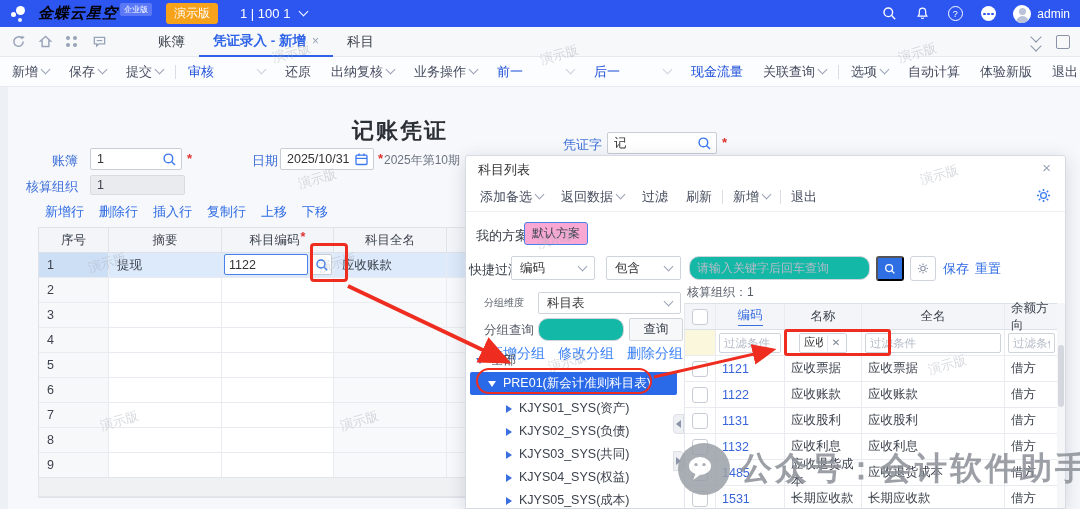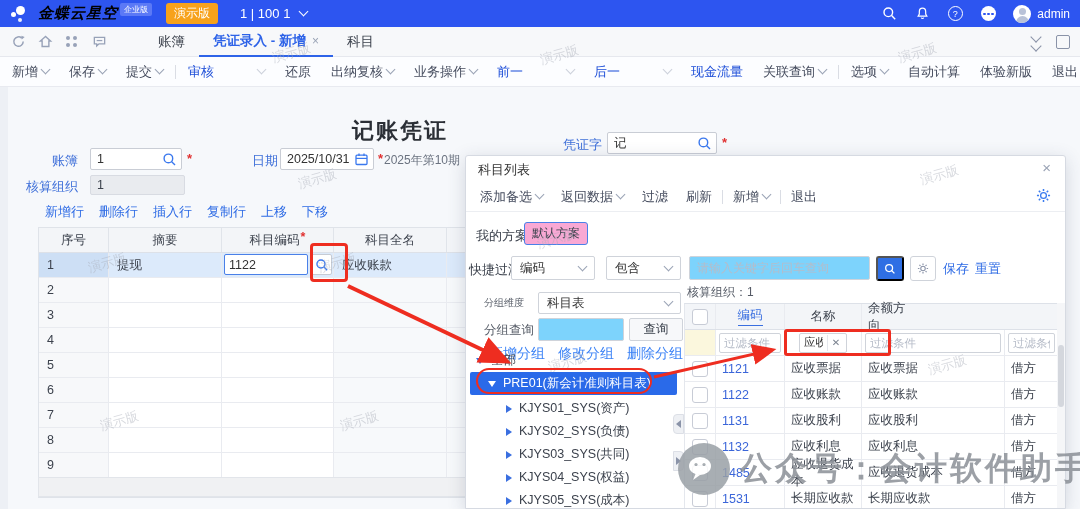--- a/index.html
+++ b/index.html
@@ -88,21 +88,21 @@
   
   .popup{position:absolute;left:465px;top:155px;width:601px;height:354px;background:#fff;border:1px solid #d6dae2;border-radius:3px 3px 0 0;box-shadow:0 4px 18px rgba(50,60,90,.18);box-sizing:border-box;overflow:hidden;z-index:30;}
   .pp-title{position:absolute;left:12px;top:5px;font-size:13px;color:#333;}
   .pp-close{position:absolute;right:14px;top:3px;color:#9aa3b5;font-size:15px;cursor:pointer;}
   .pp-toolbar{position:absolute;left:0;top:26px;width:100%;height:30px;border-bottom:1px solid #eceef2;display:flex;align-items:center;padding:0 14px;box-sizing:border-box;gap:18px;}
   .pp-gear{position:absolute;right:14px;top:32px;cursor:pointer;}
   .pp-lab{position:absolute;font-size:13px;color:#3c424d;}
   .chip{position:absolute;left:58px;top:66px;width:64px;height:23px;border:1px solid #4a80e8;border-radius:3px;background:#f9a8d4;color:#3c424d;font-size:12px;display:flex;align-items:center;justify-content:center;cursor:pointer;box-sizing:border-box;}
   .sel{position:absolute;height:24px;border:1px solid #cfd3da;border-radius:2px;background:#fff;display:flex;align-items:center;padding:0 8px;box-sizing:border-box;font-size:12.5px;color:#333;cursor:pointer;}
   .sel .cv{margin-left:auto;}
-  .txt{position:absolute;height:24px;border:1px solid #cfd3da;border-radius:2px;background:#7dd3fc;box-sizing:border-box;}
+  .txt{position:absolute;height:24px;border:1px solid #cfd3da;border-radius:10px;background:#14b8a6;box-sizing:border-box;}
   .txt input{border:none;outline:none;width:100%;height:100%;padding:0 7px;font-size:12px;color:#333;box-sizing:border-box;background:transparent;}
   .txt input::placeholder{color:#b6bcc8;}
   .btn-search{position:absolute;left:410px;top:100px;width:28px;height:25px;background:#2f6fe4;border-radius:3px;display:flex;align-items:center;justify-content:center;cursor:pointer;}
   .btn-gear{position:absolute;left:444px;top:100px;width:26px;height:25px;border:1px solid #cfd3da;border-radius:3px;background:#fff;display:flex;align-items:center;justify-content:center;cursor:pointer;box-sizing:border-box;}
   .blink{position:absolute;color:#2e6be5;font-size:13px;cursor:pointer;}
   .btn-query{position:absolute;left:163px;top:162px;width:54px;height:23px;border:1px solid #cfd3da;border-radius:2px;background:#f7f8fa;font-size:12.5px;color:#3c424d;display:flex;align-items:center;justify-content:center;cursor:pointer;box-sizing:border-box;}
   .grp-links{position:absolute;left:23px;top:189px;display:flex;gap:13px;}
   .grp-links span{color:#3b82f6;font-size:14px;cursor:pointer;}
   .org-info{position:absolute;left:221px;top:128px;font-size:12px;color:#555b66;}
 
@@ -574,20 +574,21 @@
 
   <div class="pt">
     <div class="pt-row pt-h">
       <div class="pt-c pc0">
           <span class="cb"></span>
         </div>
       <div class="pt-c pc1">
           <span class="hdr-code">编码</span>
         </div>
       <div class="pt-c pc2">名称</div>
+      <div class="pt-c pc3">全名</div>
       <div class="pt-c pc4">余额方向</div>
     </div>
     <div class="pt-row pt-f">
       <div class="pt-c pc0"></div>
       <div class="pt-c pc1" style="padding:0 3px;">
           <span class="f-in">
             <input placeholder="过滤条件" style="">
           </span>
         </div>
       <div class="pt-c pc2" style="padding:0 14px;">

